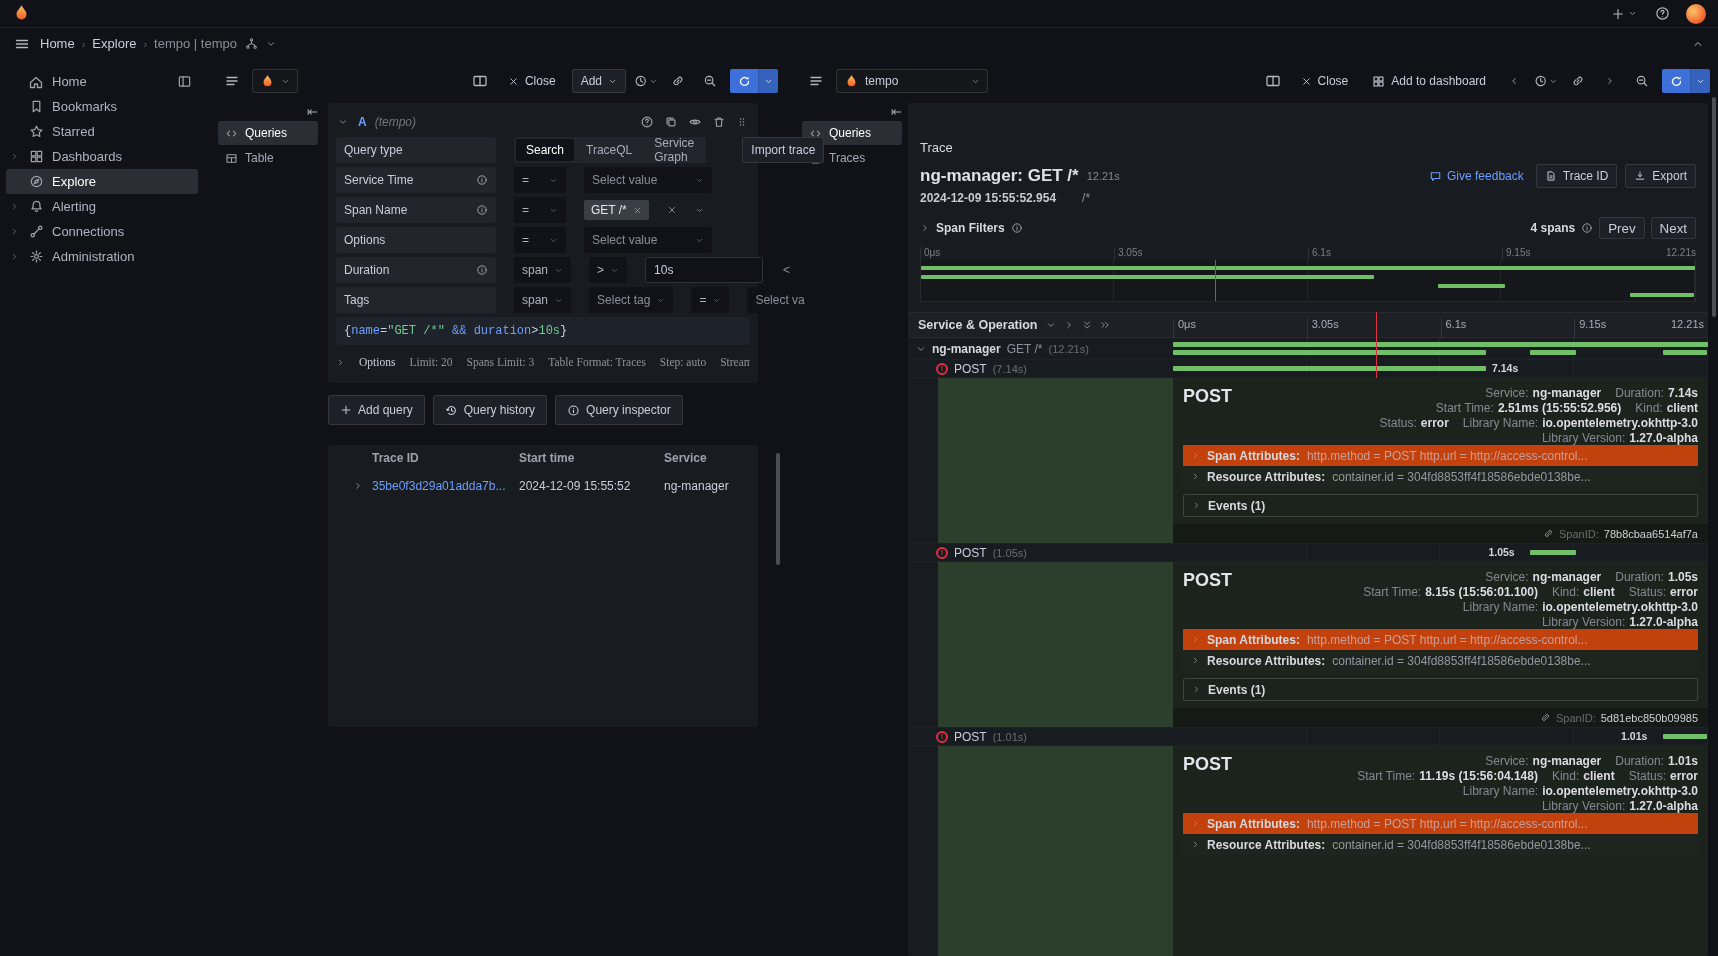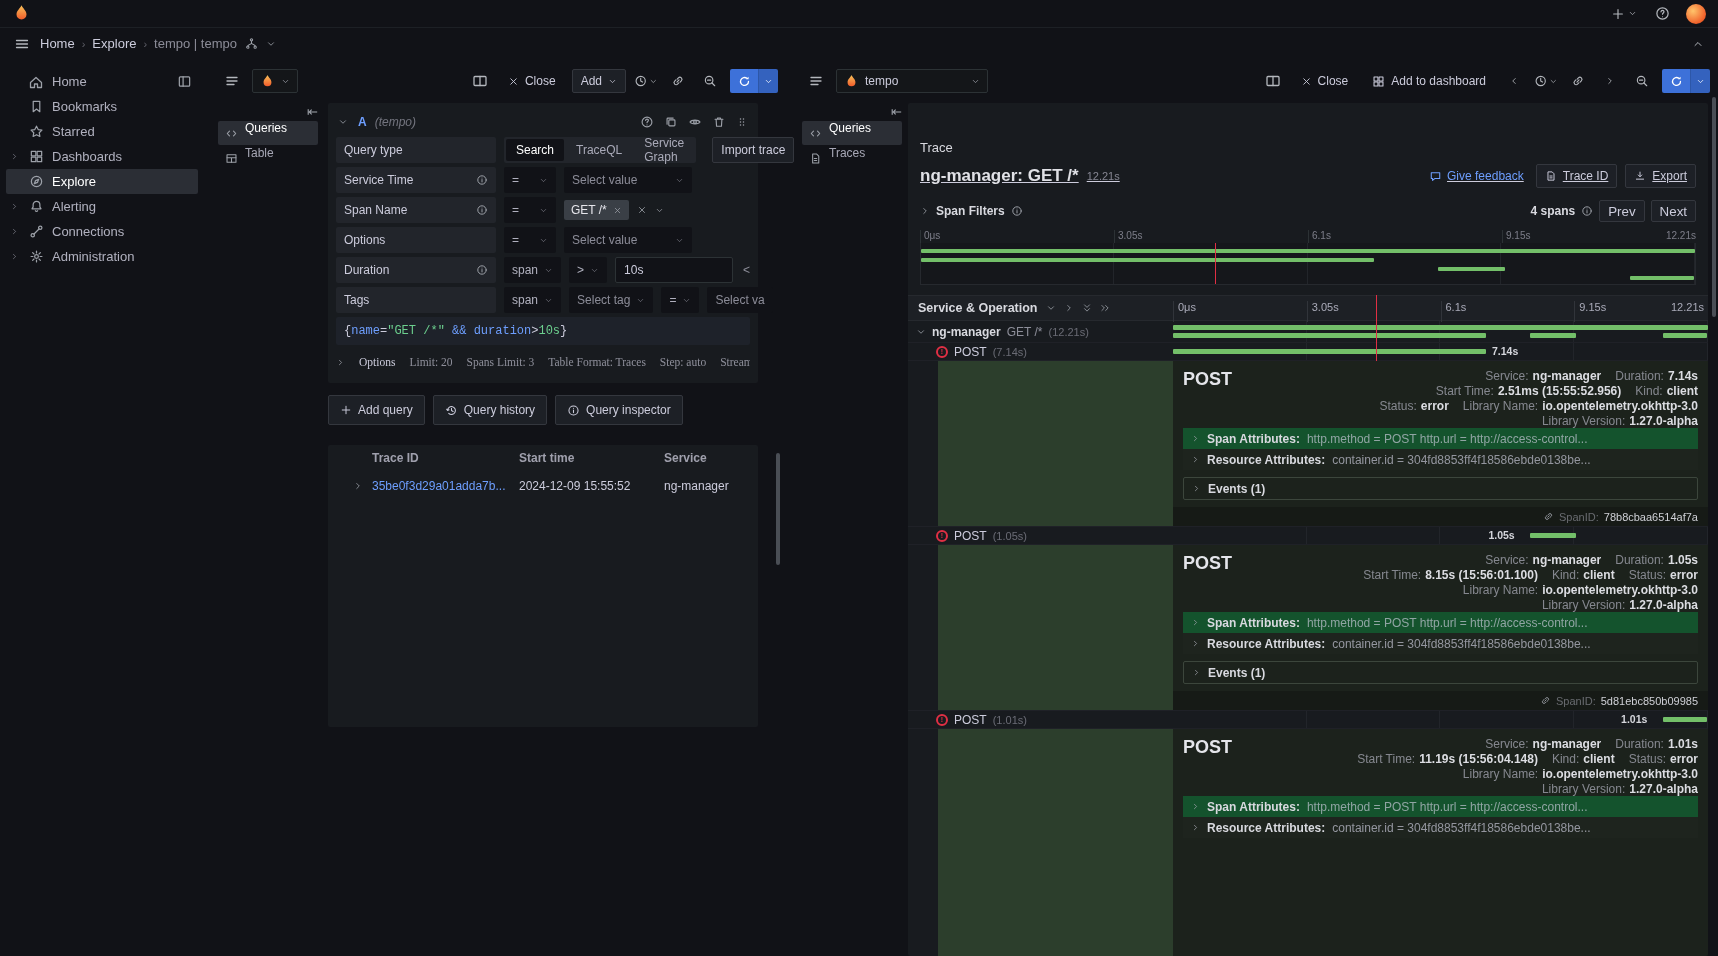--- a/index.html
+++ b/index.html
@@ -53,35 +53,35 @@
              background:transparent; border:none; border-radius:2px; color:#b4b7bd; cursor:pointer; }
   .ds-picker { height:24px; display:flex; align-items:center; gap:6px; padding:0 7px; border:1px solid #2c3235;
                border-radius:2px; background:#141619; cursor:pointer; }
   .btn-sync { height:24px; display:flex; border-radius:2px; overflow:hidden; cursor:pointer; }
   .btn-sync .sy { width:28px; background:#3d71d9; display:flex; align-items:center; justify-content:center; }
   .btn-sync .dd { width:20px; background:#3462be; display:flex; align-items:center; justify-content:center; color:#fff; border-left:1px solid #2d57a8; }
 
   .pane-body { flex:1; display:flex; min-height:0; }
   .pane-side { width:116px; flex:none; padding:4px 6px 0 10px; }
   .side-collapse { display:flex; justify-content:flex-end; height:20px; align-items:center; color:#9da1a9; cursor:pointer; font-size:13px; }
-  .side-item { height:24px; display:flex; gap:7px; padding:0 7px; border-radius:2px;
+  .side-item { height:24px; display:flex; align-items:center; gap:7px; padding:0 7px; border-radius:2px;
                color:rgba(204,204,220,.8); cursor:pointer; margin-bottom:1px; }
   .side-item.active { background:#2b2e35; color:#fff; }
   .pane-content { flex:1; position:relative; min-width:0; }
   .pane.left .pane-content { padding:6px 28px 0 4px; }
   .pane.right .pane-content { padding:6px 10px 0 0; }
   .scroll-thumb { position:absolute; width:4px; border-radius:3px; background:#4a4e55; }
 
   
   .qcard { background:#181b1f; border-radius:2px; padding:8px; }
   .qhead { height:26px; display:flex; align-items:center; gap:8px; padding:0 2px 4px 2px; }
   .refid { color:#6e9fff; font-weight:bold; font-size:12px; margin-left:2px; }
   .dshint { color:rgba(204,204,220,.5); font-style:italic; }
   .qicons { margin-left:auto; display:flex; gap:10px; color:#9da1a9; }
-  .qrow { display:flex; align-items:center; gap:8px; margin-bottom:4px; }
+  .qrow { display:flex; align-items:center; gap:18px; margin-bottom:4px; }
   .qlabel { width:160px; flex:none; height:26px; background:#22252b; border-radius:2px; display:flex;
             align-items:center; gap:6px; padding:0 8px; font-size:12px; }
   .qlabel .icon { margin-left:auto; }
   .sel { height:26px; background:#111217; border-radius:2px; display:flex; align-items:center; gap:6px;
          padding:0 8px; color:rgba(204,204,220,.85); cursor:pointer; white-space:nowrap; }
   .sel .icon { color:rgba(204,204,220,.5); }
   .seg { height:26px; background:#22252b; border-radius:2px; display:flex; padding:2px; gap:2px; }
   .seg-item { padding:0 10px; display:flex; align-items:center; border-radius:2px; color:rgba(204,204,220,.8); cursor:pointer; }
   .seg-item.active { background:#111217; color:#fff; }
   .chip { height:20px; background:#3a3f46; border-radius:2px; display:flex; align-items:center; gap:6px;
@@ -102,21 +102,21 @@
   .tpanel-title { padding:9px 16px 14px; font-size:13px; font-weight:500; color:#d8d9df; }
   .tgrid { display:grid; grid-template-columns:28px 147px 145px 1fr; padding:0 16px; align-items:center; }
   .tgrid.thead { height:26px; color:rgba(204,204,220,.75); font-weight:700; }
   .tgrid.trow { height:30px; }
   .tlink { color:#6e9fff; cursor:pointer; }
 
   
   .trace-panel { background:#181b1f; border-radius:2px; height:100%; display:flex; flex-direction:column; overflow:hidden; }
   .trace-head { padding:9px 12px 0; flex:none; }
   .t-title-sm { font-size:13px; font-weight:500; color:#d8d9df;margin-top:28px; }
-  .t-row1 { margin-top:9px; display:flex; align-items:center; gap:8px;text-decoration:underline; }
+  .t-row1 { margin-top:9px; display:flex; align-items:center; gap:8px; }
   .t-title { font-size:17px; font-weight:700; color:#e0e1e6; }
   .t-dur { font-size:11px; color:rgba(204,204,220,.6); }
   .feedback { color:#6e9fff; display:inline-flex; gap:5px; align-items:center; cursor:pointer; margin-right:4px; }
   .t-row2 { margin-top:3px; display:flex; align-items:baseline; gap:26px; }
   .t-ts { font-weight:700; color:#c9cad2; }
   .t-filters { margin-top:12px; display:flex; align-items:center; gap:6px; }
   .bold { font-weight:700; color:#d8d9df; }
   .minibtn { height:22px; padding:0 8px; background:#1d2026; border:1px solid #34373e; border-radius:2px; color:#ccccdc; cursor:pointer; }
 
   .minimap { margin:8px 0 0; }
@@ -149,21 +149,21 @@
   .d-strip { background:#2c3e2c; }
   .d-content { background:#1c221c; padding:8px 10px 6px; }
   .d-main { display:flex; }
   .d-title { font-size:18px; font-weight:700; color:#e4e5ea; }
   .d-kvs { margin-left:auto; display:flex; flex-direction:column; gap:1px; align-items:flex-end; font-size:12px;text-align:right; }
   .kv-line { white-space:nowrap; }
   .kv-k { color:rgba(204,204,220,.6); margin:0 4px 0 14px; }
   .kv-k:first-child { margin-left:0; }
   .kv-v { color:#dcdde2; font-weight:700; }
   .d-attr { margin-top:0; height:21px; display:flex; align-items:center; gap:7px; padding:0 8px; font-size:12px;
-            background:#14532d; white-space:nowrap; overflow:hidden; }
+            background:#c2410c; white-space:nowrap; overflow:hidden; }
   .d-attr.alt { background:#1e241e; }
   .d-attr:first-of-type { margin-top:12px; }
   .d-attr-k { font-weight:700; color:#d8d9df; }
   .d-attr-v { color:rgba(204,204,220,.68); }
   .d-events { margin:7px 0 0; height:23px; border:1px solid #3c463c; border-radius:2px; display:flex;
               align-items:center; gap:7px; padding:0 8px; font-weight:700; color:#d8d9df; cursor:pointer; }
   .d-spanid { margin:7px -10px -6px; height:19px; background:#161a16; display:flex; align-items:center;
               justify-content:flex-end; gap:5px; padding:0 10px; font-size:11px; }
   .d-spanid .val { color:#cfd0d6; }
 </style>
@@ -839,20 +839,24 @@
                       </svg>
                     <span>Trace ID</span>
                   </button>
                   <button class="btn" style="height:24px">
                     <svg class="ic" width="12" height="12" viewBox="0 0 16 16">
                         <path d="M8 2.8v6M5.6 6.6L8 9l2.4-2.4M3.2 12.2h9.6"></path>
                       </svg>
                     <span>Export</span>
                   </button>
                 </div>
+                <div class="t-row2">
+                  <span class="t-ts">2024-12-09 15:55:52.954</span>
+                  <span class="dim">/*</span>
+                </div>
                 <div class="t-filters">
                   <span class="icon">
                       <svg class="ic" width="10" height="10" viewBox="0 0 16 16">
                         <path d="M6 4l4 4-4 4"></path>
                       </svg>
                     </span>
                   <span class="bold">Span Filters</span>
                   <span class="icon">
                       <svg class="ic" width="12" height="12" viewBox="0 0 16 16">
                         <circle cx="8" cy="8" r="5.6"></circle>

